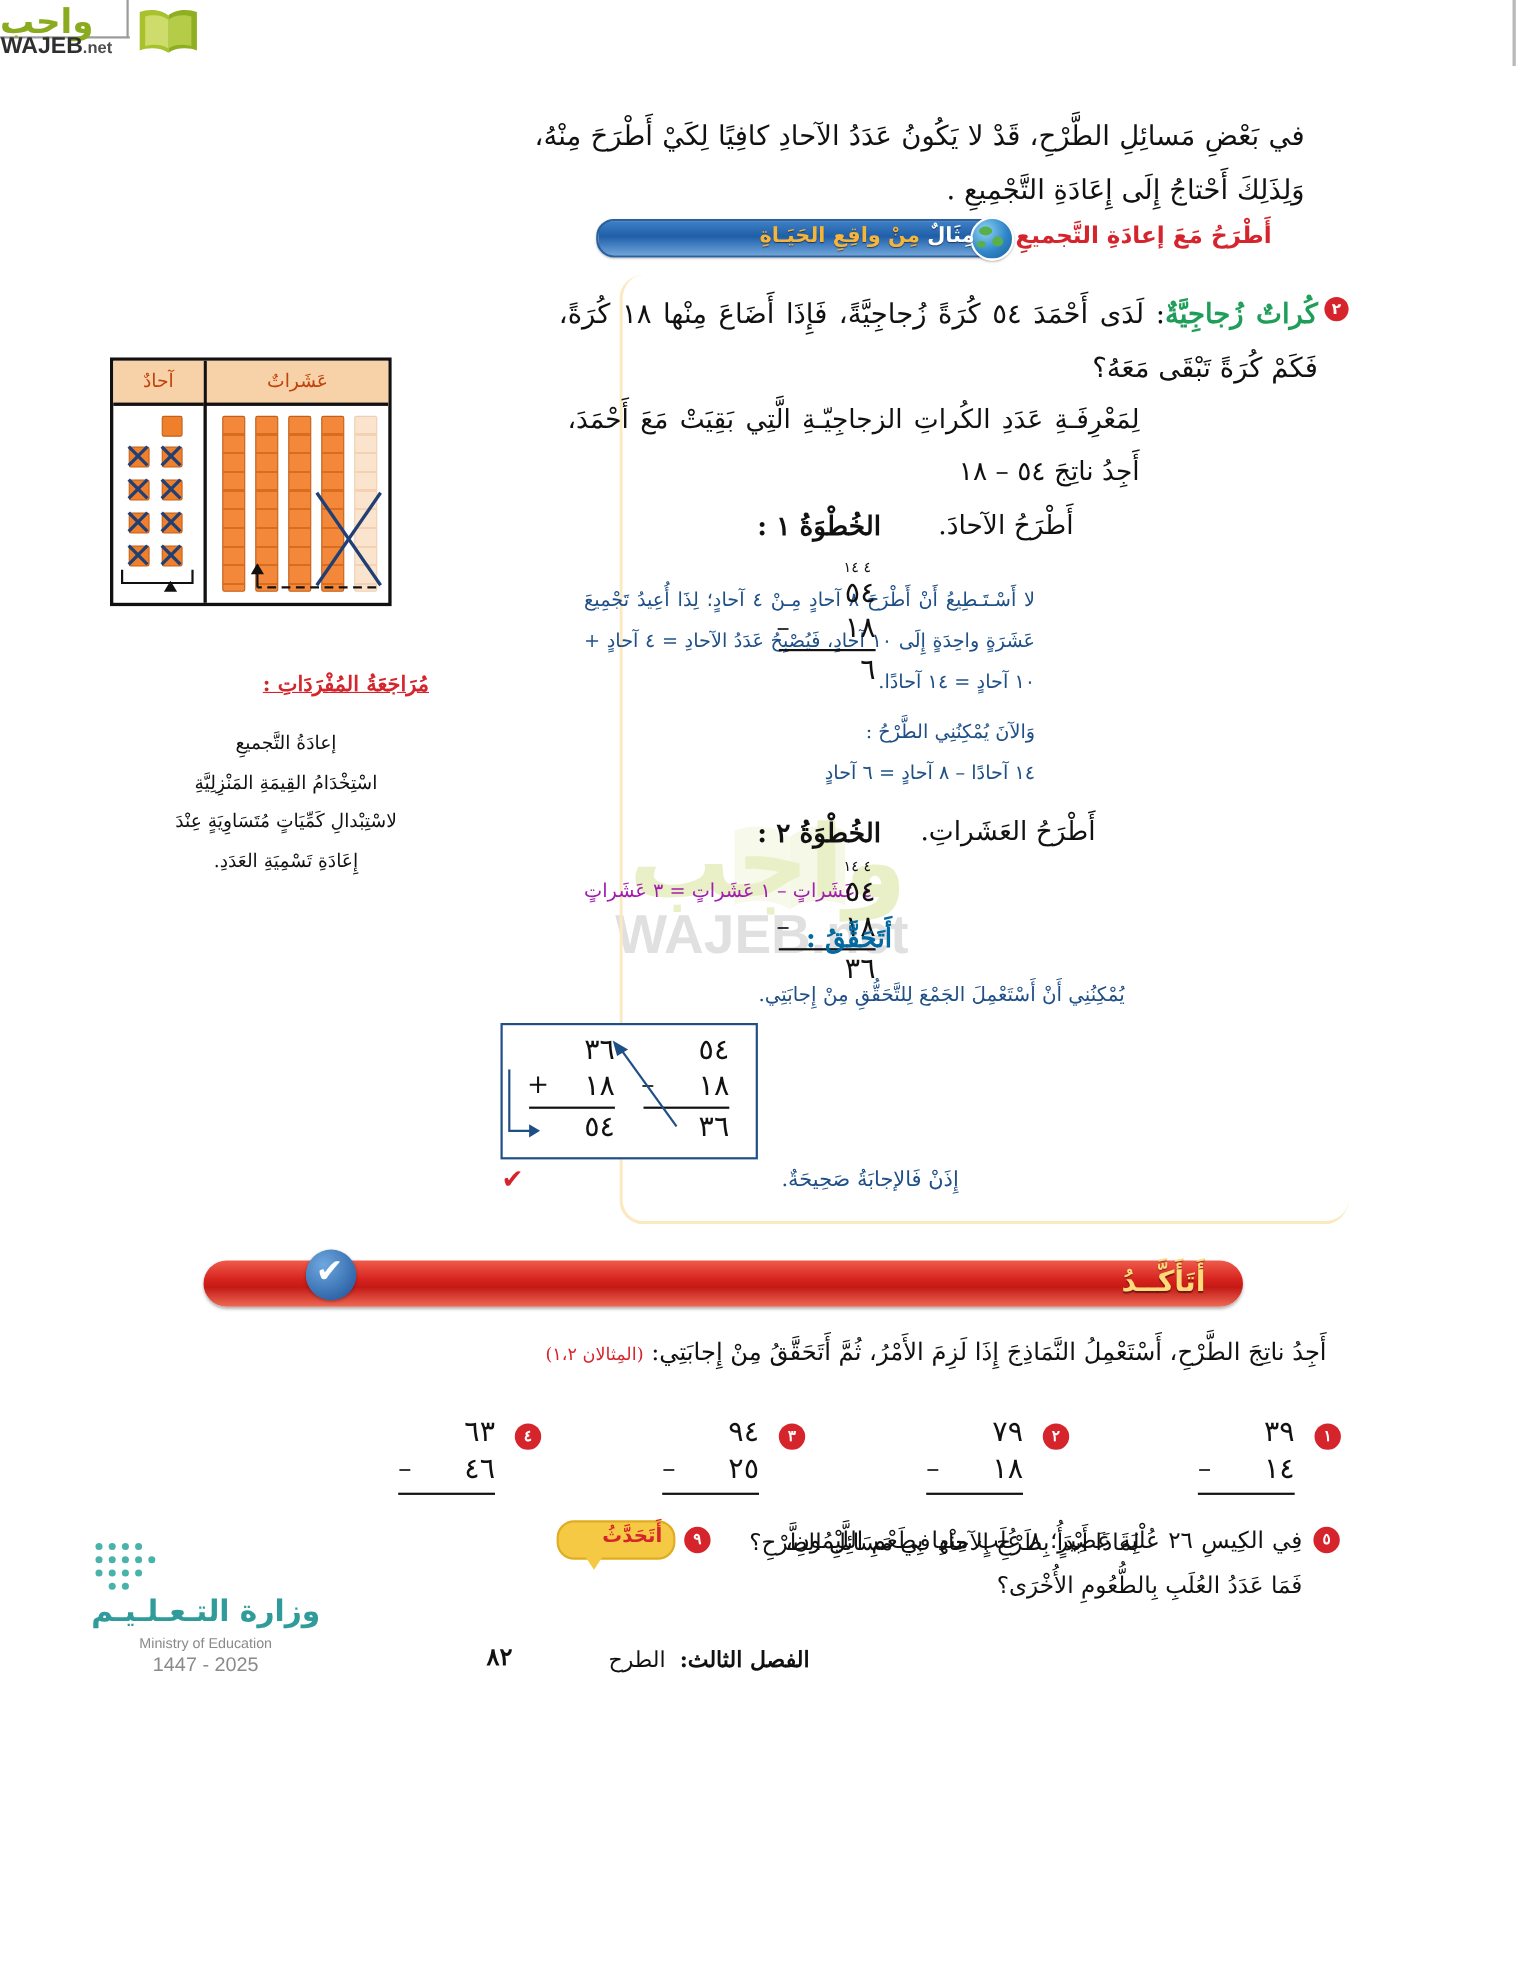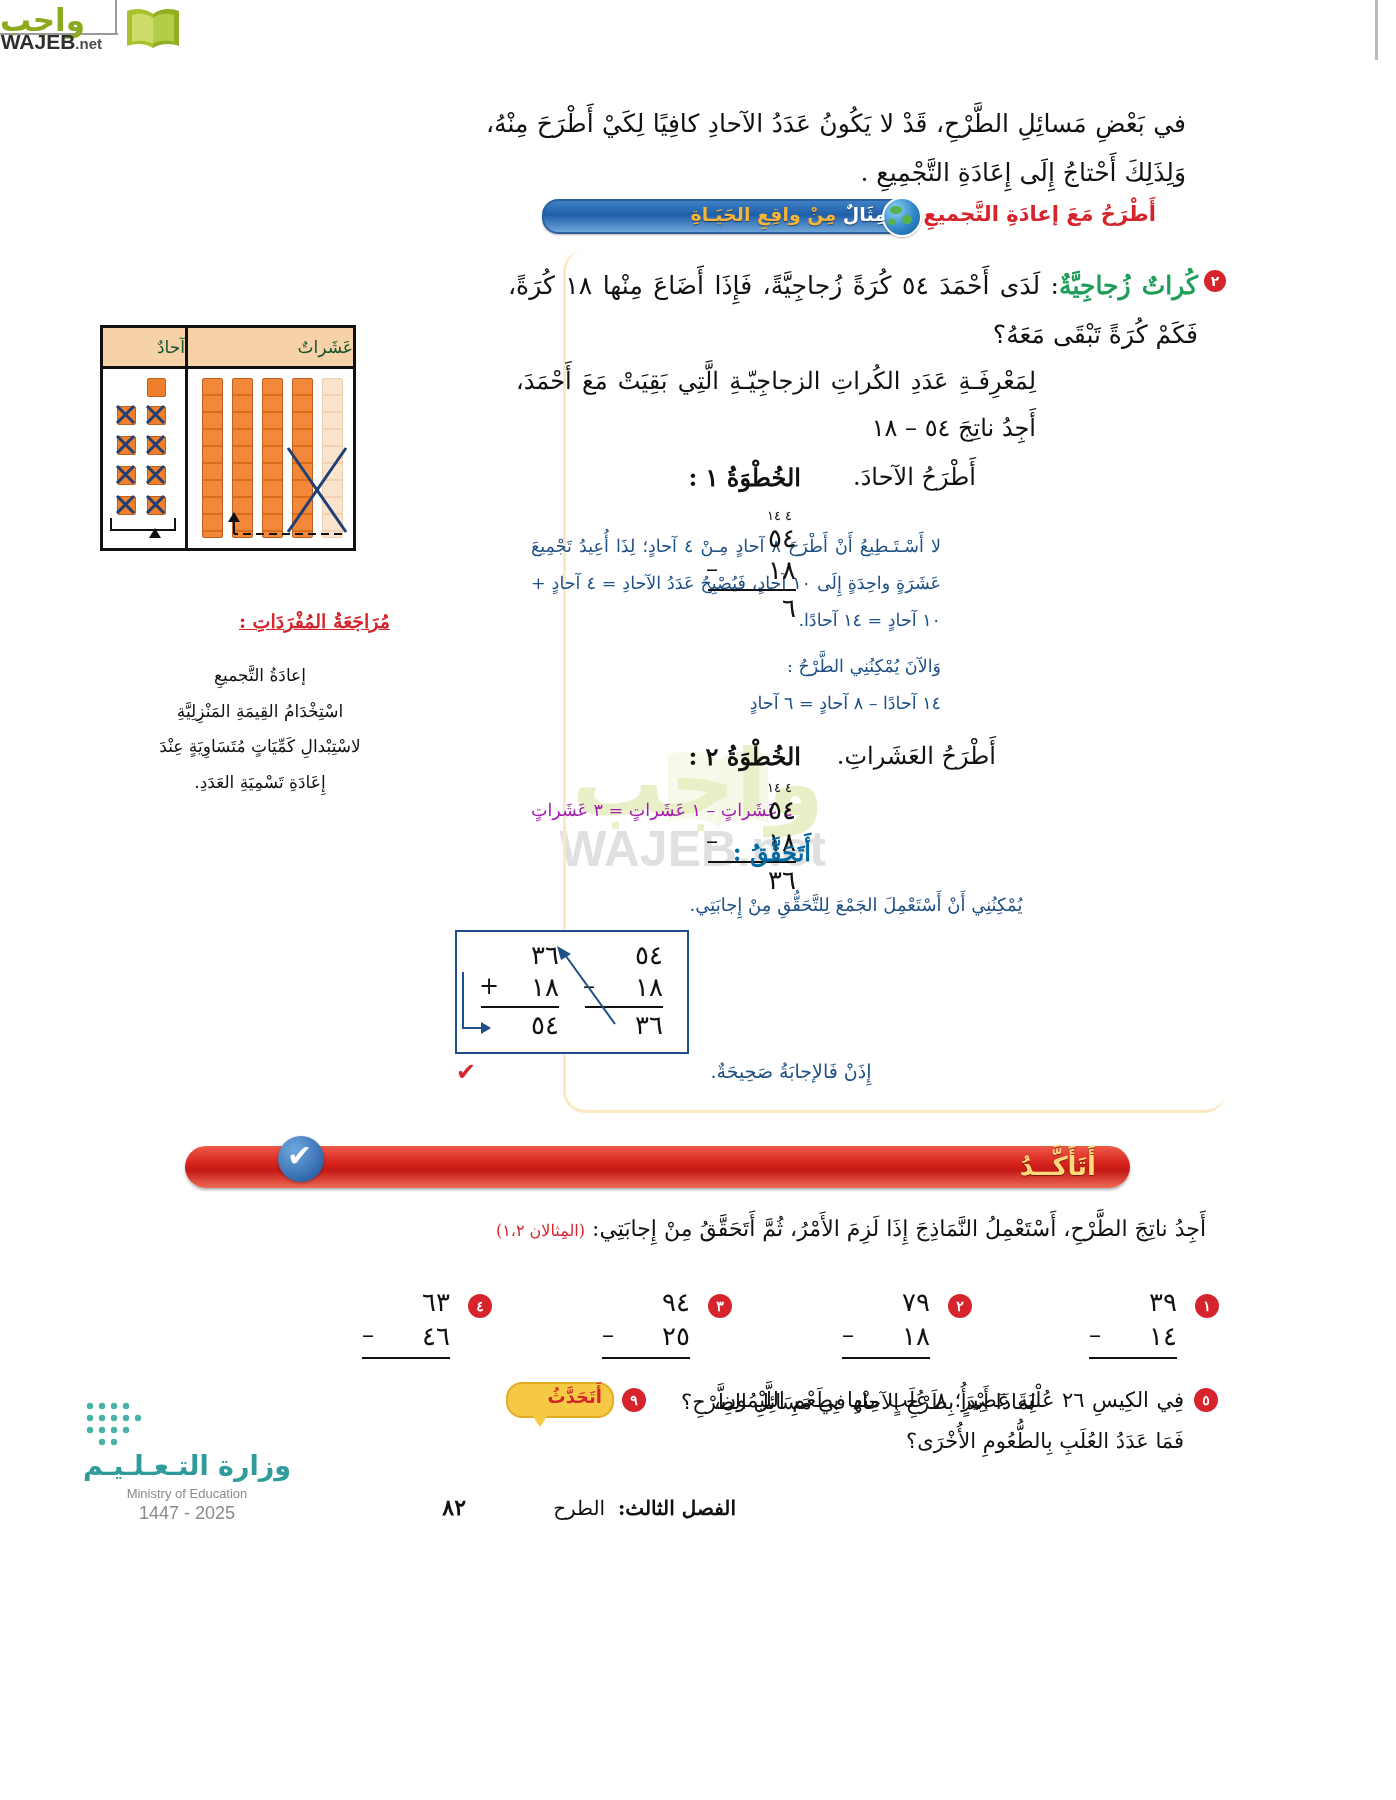--- a/index.html
+++ b/index.html
@@ -51,21 +51,21 @@
   #p2{position:absolute;right:198px;top:262px;width:690px;direction:rtl;text-align:justify;
       font-size:25px;line-height:1.95;color:#111;font-family:"DejaVu Serif","Liberation Serif",serif;}
   #p2 .kw{color:#1f9e5a;font-weight:bold;}
 
   #p2b{position:absolute;right:360px;top:358px;width:520px;direction:rtl;text-align:justify;
        font-size:24px;line-height:1.95;color:#111;font-family:"DejaVu Serif","Liberation Serif",serif;}
 
   
   #pv{position:absolute;left:100px;top:325px;width:250px;height:220px;border:3px solid #111;background:#fff;}
   #pv .hdr{position:absolute;top:0;height:38px;background:#f7d2a8;border-bottom:3px solid #111;
-           line-height:38px;font-size:17px;color:#14532d;direction:rtl;
+           text-align:center;line-height:38px;font-size:17px;color:#c2410c;direction:rtl;
            font-family:"DejaVu Serif","Liberation Serif",serif;}
   #pv .hdr.tens{right:0;width:165px;border-left:3px solid #111;}
   #pv .hdr.ones{left:0;width:82px;}
   #pv .body{position:absolute;top:38px;bottom:0;}
   #pv .body.tens{right:0;width:165px;border-left:3px solid #111;}
   #pv .body.ones{left:0;width:82px;}
 
   .rod{position:absolute;width:19px;background:#ef7f2a;border:1px solid #c1601c;border-radius:2px;
        background-image:repeating-linear-gradient(180deg,#f3883a 0 15px,#d96d1e 15px 17px);}
   .rod.pale{background:#fadfc7;border-color:#f0cfb0;

